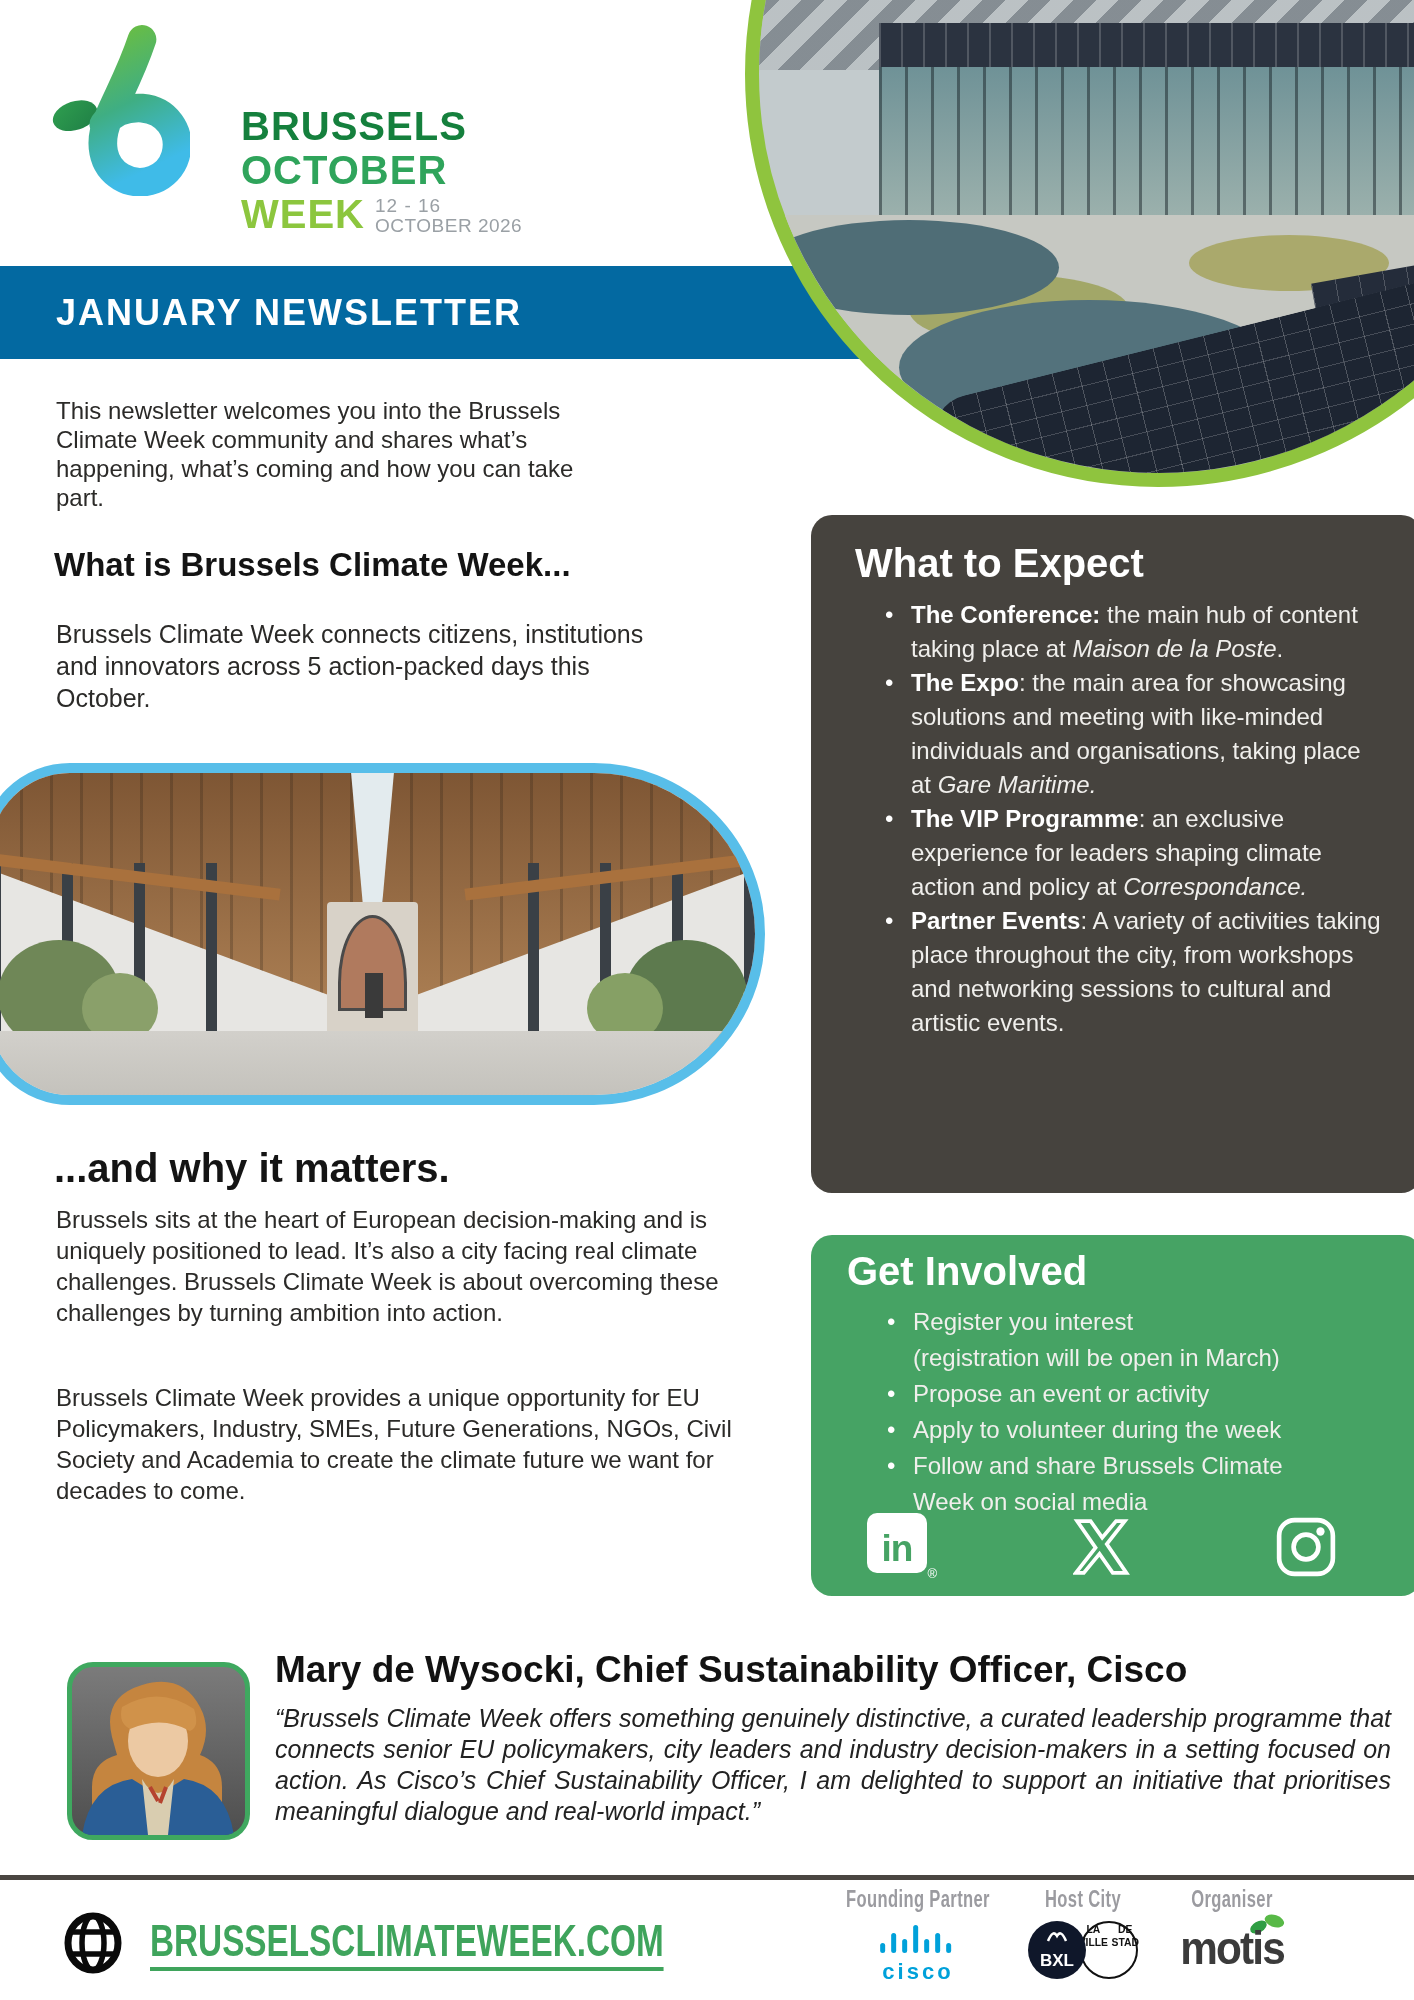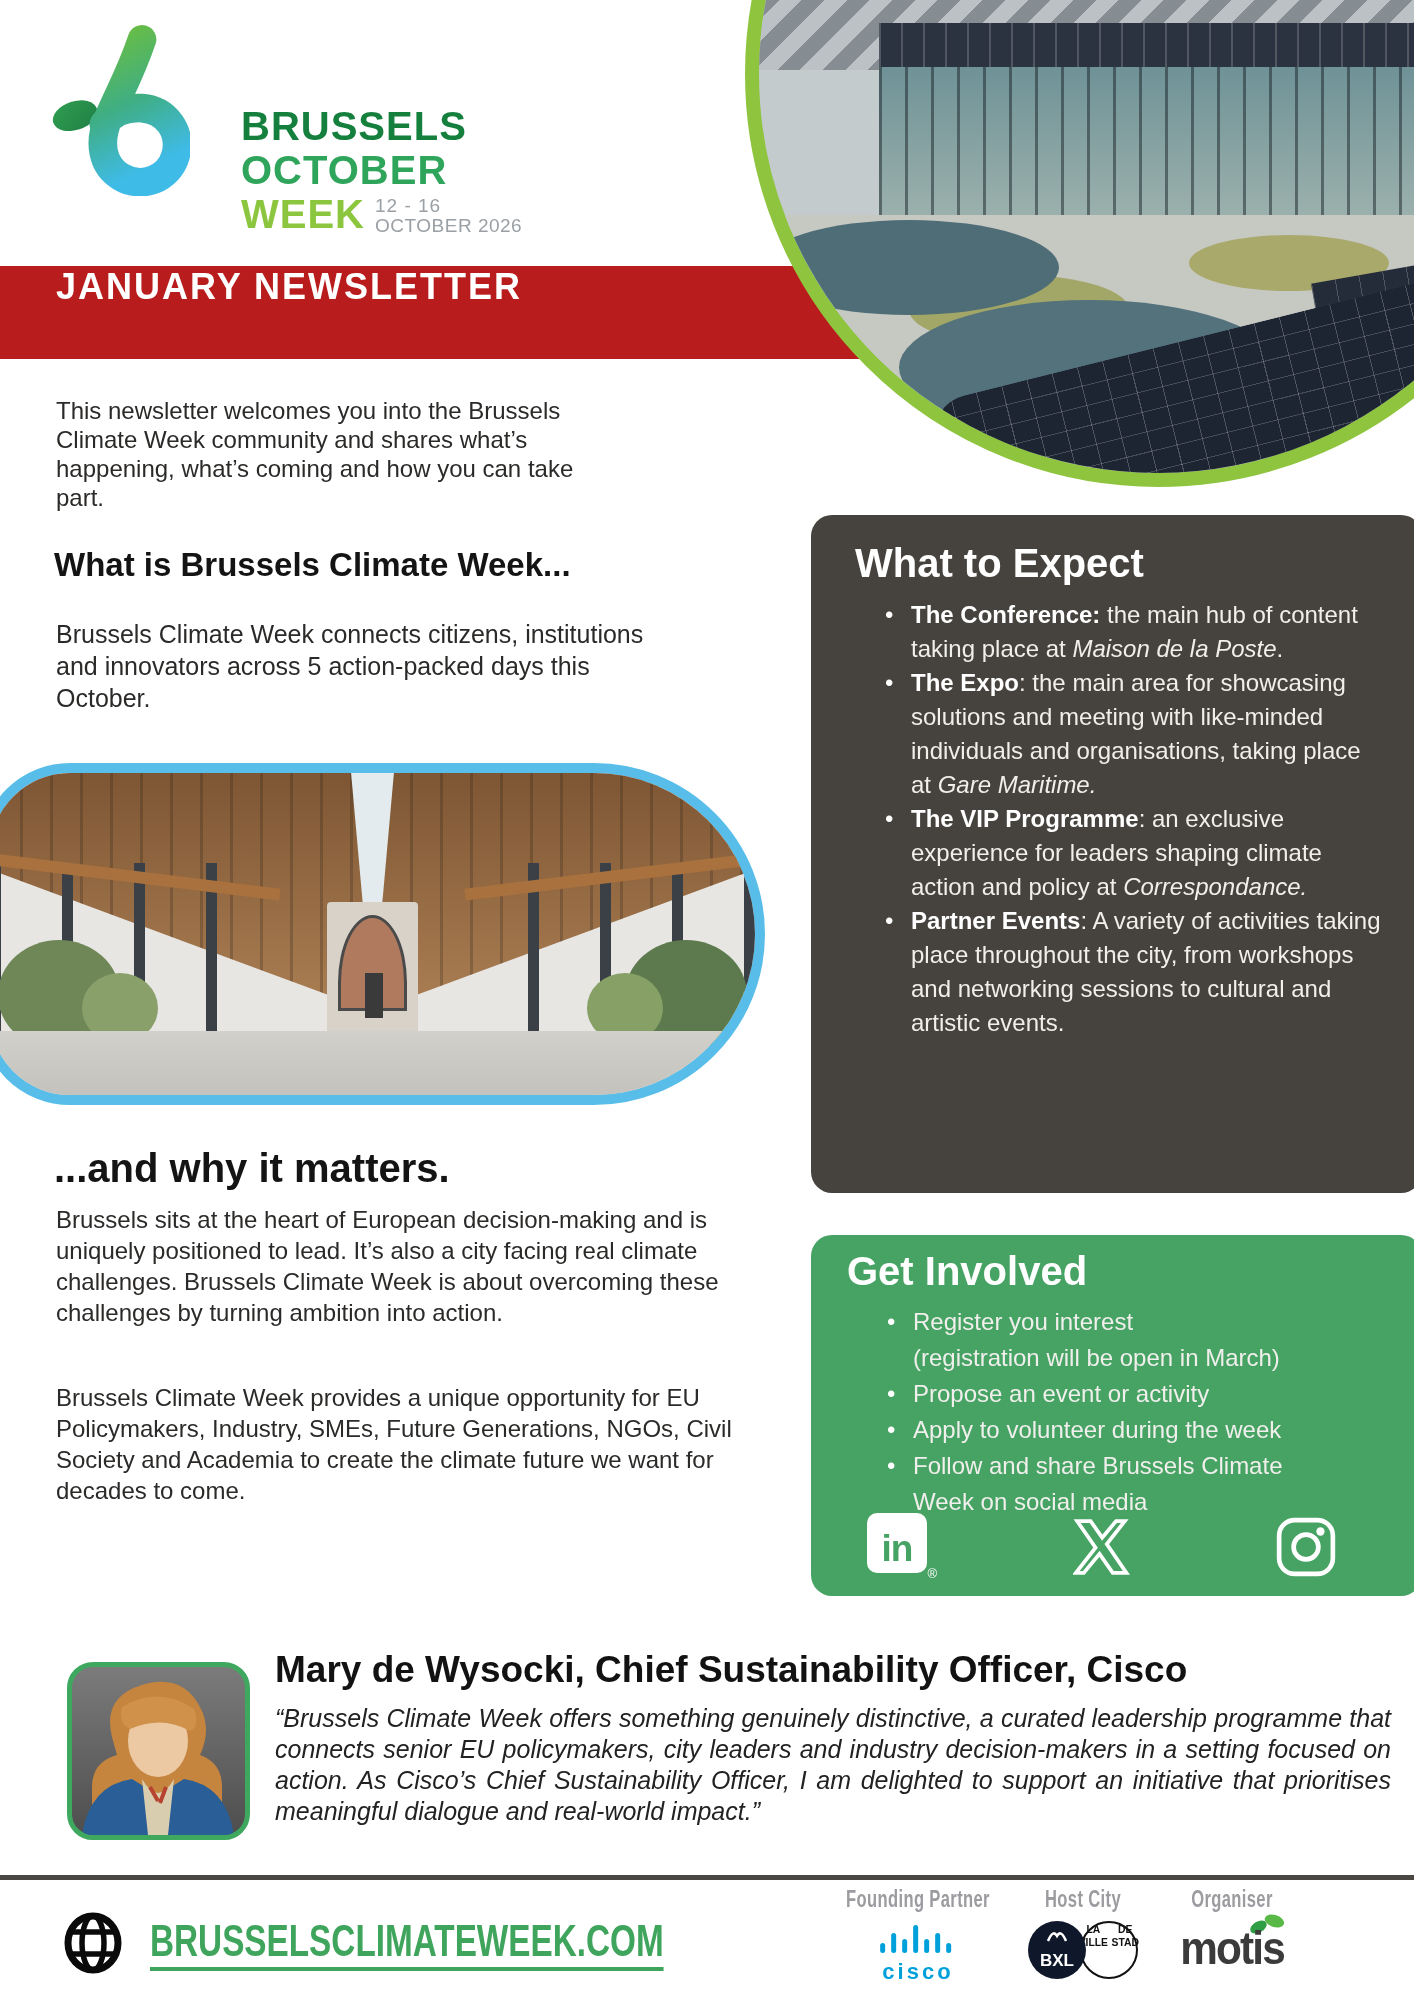--- a/index.html
+++ b/index.html
@@ -32,22 +32,22 @@
   .hero-grass2{left:430px;top:560px;width:200px;height:56px;border-radius:50%;background:#aaa96c;}
   .hero-pond1{left:0px;top:545px;width:300px;height:95px;border-radius:50%;background:#4f6d76;}
   .hero-pond2{left:140px;top:625px;width:380px;height:135px;border-radius:50%;background:#53727c;}
   .hero-canopy{left:180px;top:640px;width:720px;height:200px;background:#1d2532;border-radius:40px 120px 0 0;
     transform:rotate(-14deg);
     background-image:repeating-linear-gradient(90deg,rgba(255,255,255,.22) 0 1px,transparent 1px 26px),
                      repeating-linear-gradient(0deg,rgba(255,255,255,.18) 0 1px,transparent 1px 20px);}
   .hero-canopy2{left:560px;top:580px;width:320px;height:120px;background:#242c3a;transform:rotate(-10deg);
     background-image:repeating-linear-gradient(90deg,rgba(255,255,255,.2) 0 1px,transparent 1px 24px);}
   
-  .banner{position:absolute;left:0;top:266px;width:1414px;height:93px;background:#b91c1c;z-index:2;
-          display:flex;}
+  .banner{position:absolute;left:0;top:266px;width:1414px;height:93px;background:#0369a1;z-index:2;
+          display:flex;align-items:center;}
   .banner-title{color:#ffffff;font-size:36px;font-weight:bold;letter-spacing:2px;margin-left:56px;}
   
   .intro{position:absolute;left:56px;top:396px;width:524px;font-size:24px;line-height:29px;color:#2b2a28;}
   .h-whatis{position:absolute;left:54px;top:546px;font-size:33px;font-weight:bold;color:#141414;}
   .p-connects{position:absolute;left:56px;top:618px;width:600px;font-size:25px;line-height:32px;color:#2b2a28;}
   .h-why{position:absolute;left:54px;top:1146px;font-size:40px;font-weight:bold;color:#141414;}
   .p-why1{position:absolute;left:56px;top:1204px;width:692px;font-size:24px;line-height:31px;color:#2b2a28;}
   .p-why2{position:absolute;left:56px;top:1382px;width:692px;font-size:24px;line-height:31px;color:#2b2a28;}
   
   .pill{position:absolute;left:-20px;top:763px;width:785px;height:342px;box-sizing:border-box;

